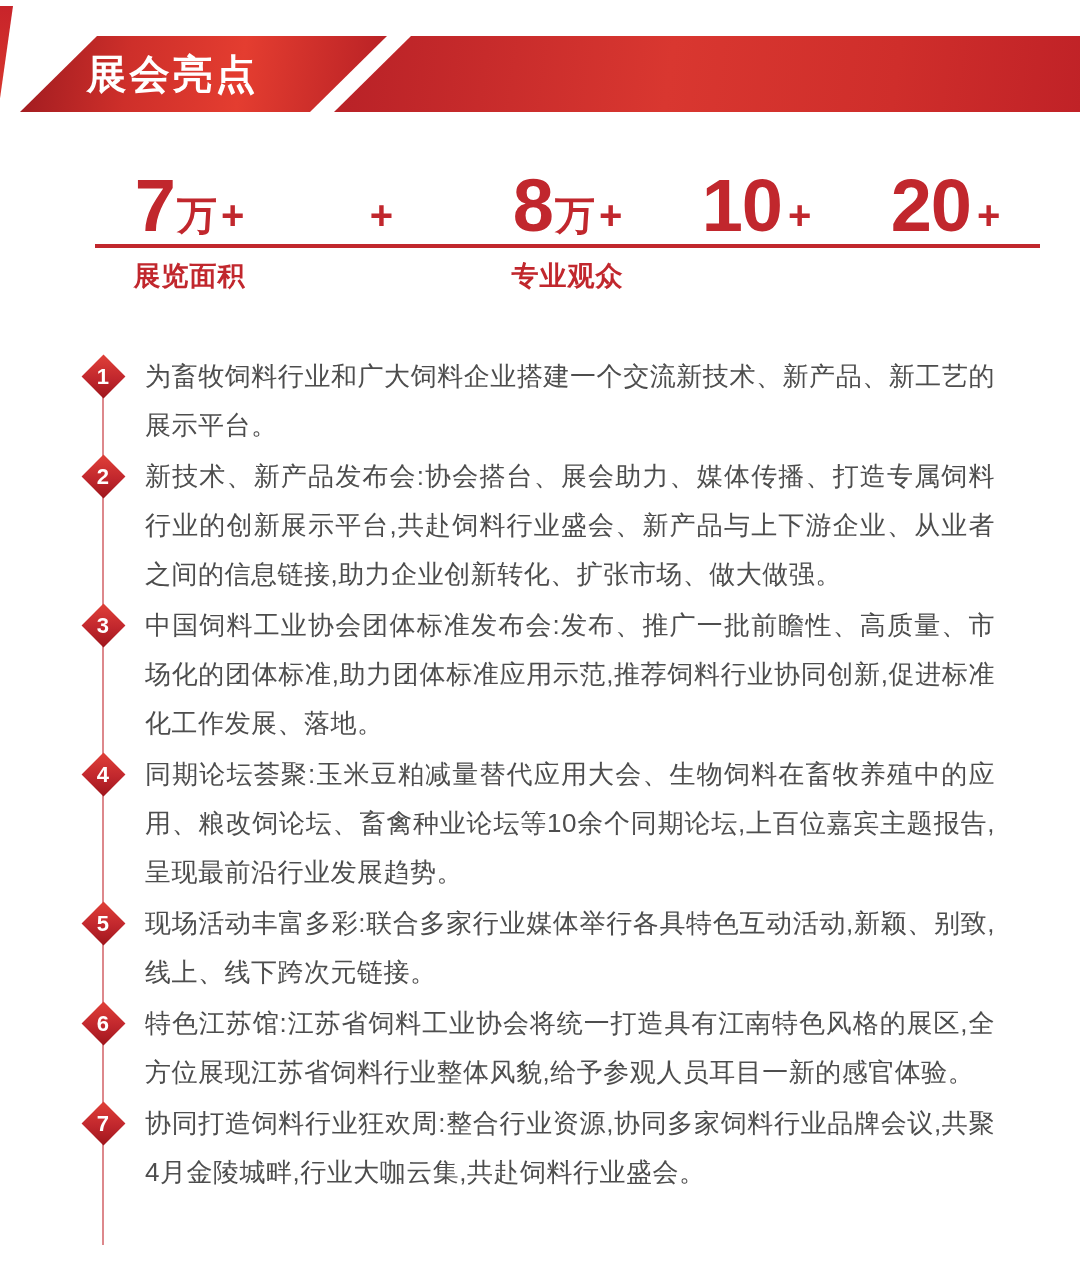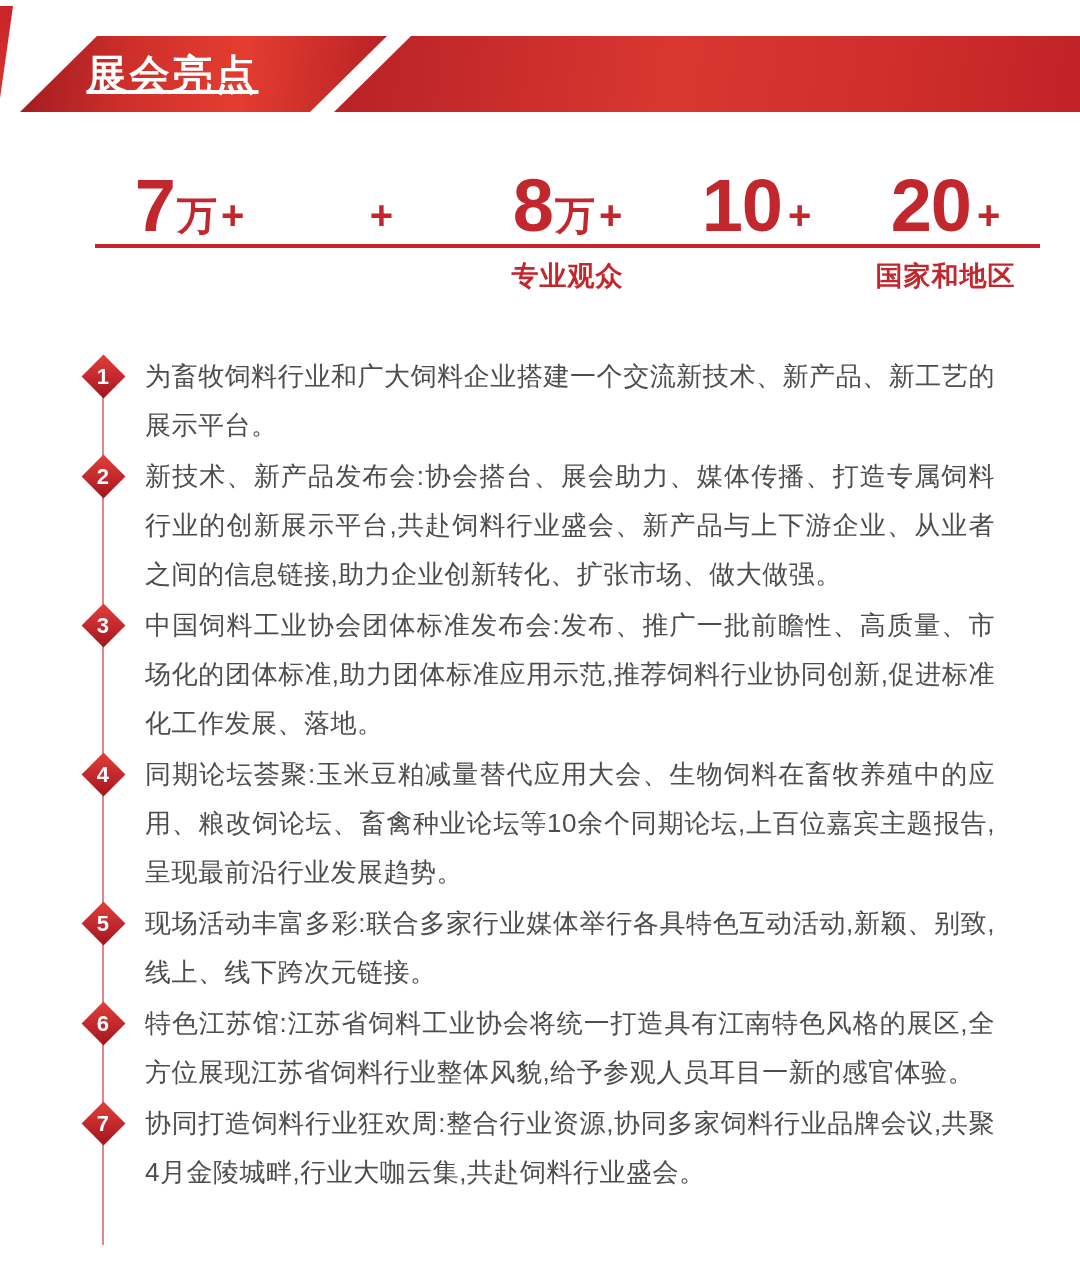--- a/index.html
+++ b/index.html
@@ -14,21 +14,21 @@
     transform:skewX(-8deg);transform-origin:top left;
   }
   .ribbon-main{
     position:absolute;left:20px;top:36px;width:367px;height:76px;
     background:linear-gradient(98deg,#9f1b20 0%,#ce2f2a 30%,#e43d30 60%,#b72025 100%);
     clip-path:polygon(77px 0,100% 0,290px 100%,0 100%);
     display:flex;align-items:center;justify-content:center;
     padding-right:62px;box-sizing:border-box;
   }
   .ribbon-title{
-    color:#ffffff;font-size:40px;font-weight:700;letter-spacing:3px;white-space:nowrap;text-decoration:underline;
+    color:#ffffff;font-size:40px;font-weight:700;letter-spacing:3px;white-space:nowrap;
   }
   .ribbon-tail{
     position:absolute;left:334px;top:36px;right:0;height:76px;
     background:linear-gradient(98deg,#b82127 0%,#d93730 45%,#cf2e2b 75%,#c02227 100%);
     clip-path:polygon(77px 0,100% 0,100% 100%,0 100%);
   }
   
   .stats{
     position:absolute;top:160px;left:95px;right:40px;
     display:grid;grid-template-columns:repeat(5,1fr);
@@ -82,20 +82,21 @@
 
 <section class="stats">
   <div class="stats-rule"></div>
 
   <div class="stat">
     <div class="stat-num">
       <span class="stat-big">7</span>
         <span class="stat-unit">万</span>
         <span class="stat-plus">+</span>
     </div>
+    <div class="stat-label">展览面积</div>
   </div>
 
   <div class="stat">
     <div class="stat-num">
         <span class="stat-unit"></span>
         <span class="stat-plus">+</span>
     </div>
   </div>
 
   <div class="stat">
@@ -114,21 +115,20 @@
         <span class="stat-plus">+</span>
     </div>
   </div>
 
   <div class="stat">
     <div class="stat-num">
       <span class="stat-big">20</span>
         <span class="stat-unit"></span>
         <span class="stat-plus">+</span>
     </div>
-    <div class="stat-label">国家和地区</div>
   </div>
 </section>
 
 <section class="highlights">
   <div class="tl-line"></div>
 
   <div class="hl-item">
     <div class="hl-marker">
       <div class="diamond">
           <span>1</span>

